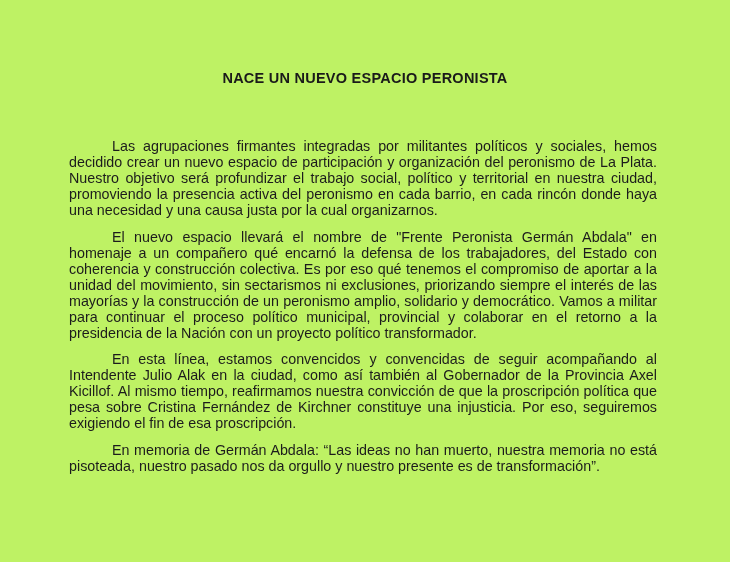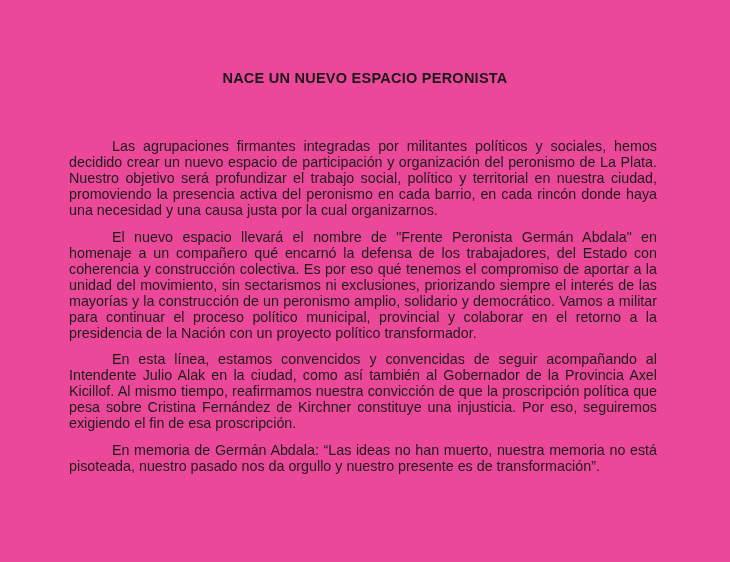--- a/index.html
+++ b/index.html
@@ -4,21 +4,21 @@
 <style>
   html, body {
     margin: 0;
     padding: 0;
     background: #ffffff;
   }
   .page {
     position: relative;
     width: 730px;
     height: 562px;
-    background: #ec4899;
+    background: #bef264;
     overflow: hidden;
     font-family: "Liberation Sans", sans-serif;
     color: #1c1c1c;
   }
   .doc-title {
     position: absolute;
     top: 69px;
     left: 0;
     width: 730px;
     margin: 0;

